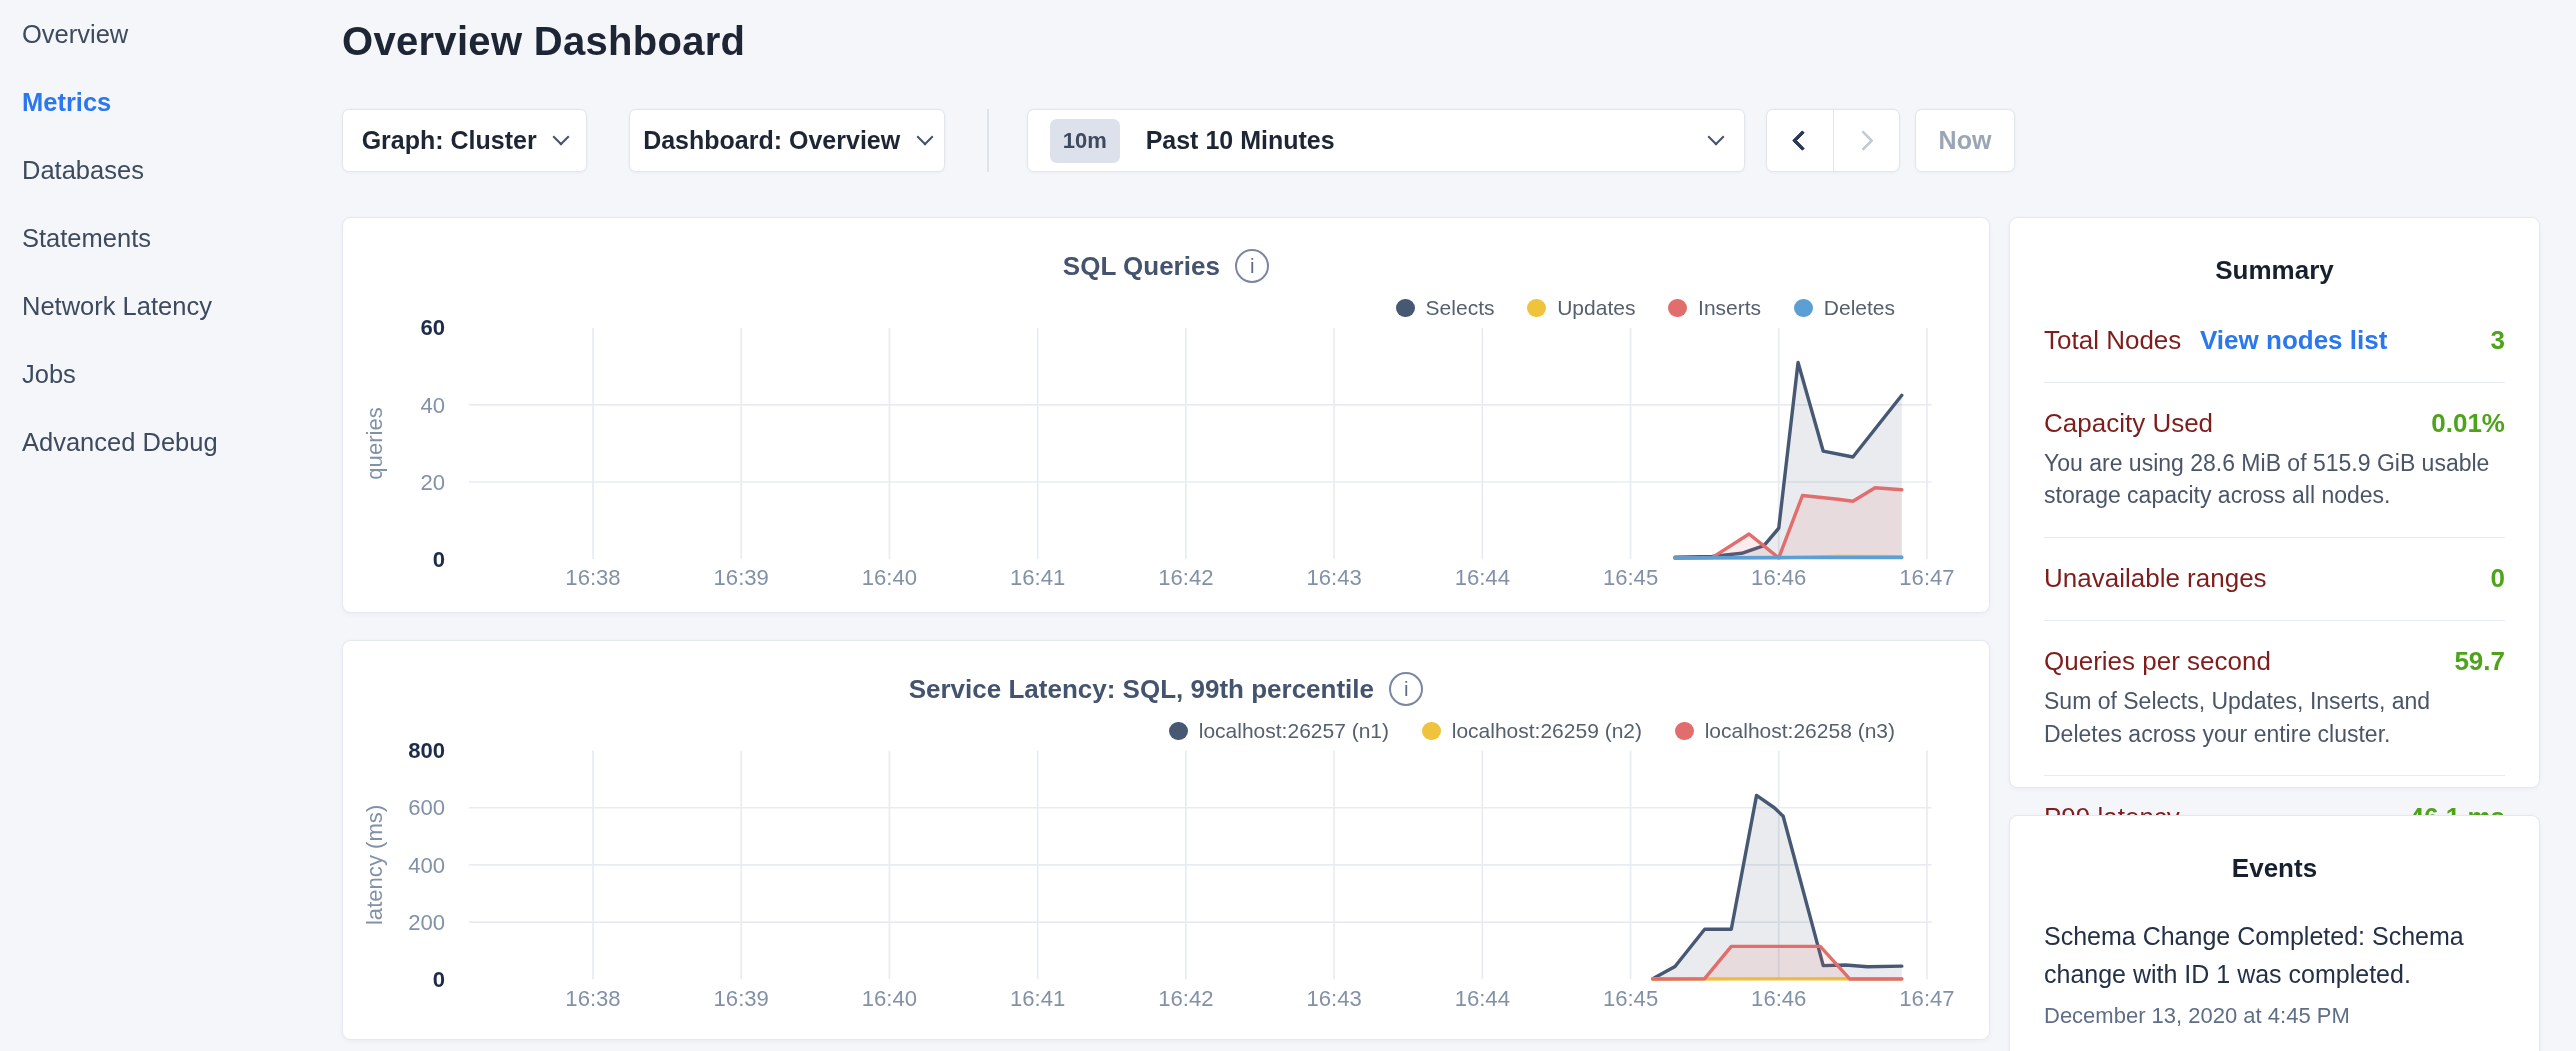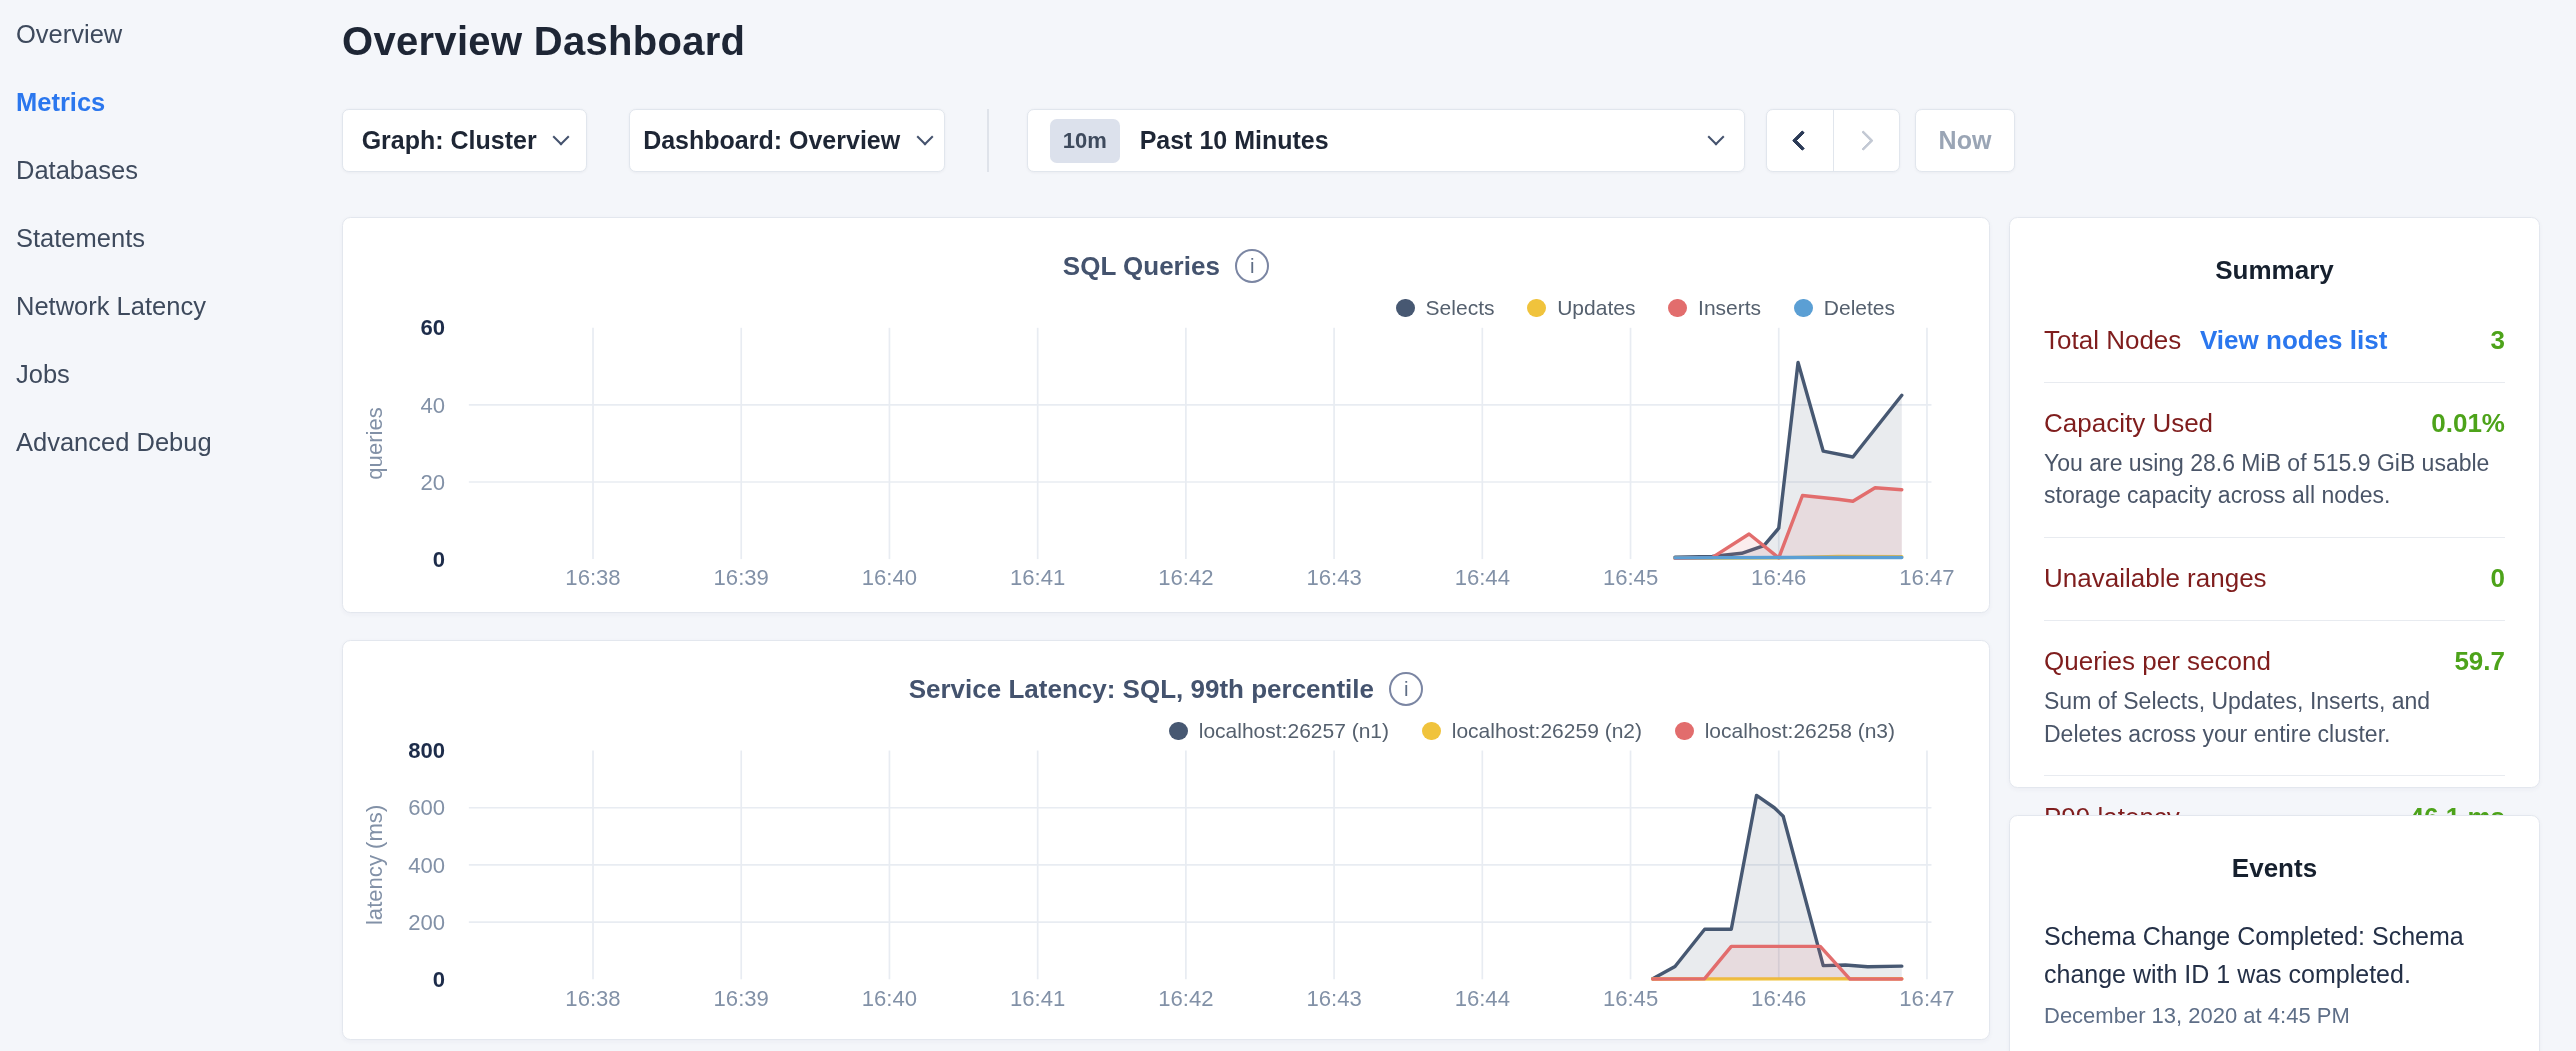--- a/index.html
+++ b/index.html
@@ -1,35 +1,35 @@
 <!DOCTYPE html>
 <html style="font-size:13.6px"><head>
 <meta charset="utf-8">
 <style>
   *{box-sizing:border-box;margin:0;padding:0}
   html,body{width:2576px;height:1051px}
   body{background:#f4f6fa;font-family:"Liberation Sans",sans-serif;position:relative;overflow:hidden;color:#1e2635}
 
   
   .sidebar{position:absolute;left:0;top:0;width:340px}
-  .side-item{height:68px;display:flex;align-items:center;padding-left:16px;font-size:25.5px;color:#3e4a5d;cursor:pointer}
+  .side-item{height:68px;display:flex;align-items:center;padding-left:22px;font-size:25.5px;color:#3e4a5d;cursor:pointer}
   .side-item.active{color:#2b77ee;font-weight:bold}
 
   
   .page-title{position:absolute;left:342px;top:18.7px;font-size:40px;font-weight:600;color:#1e2635;letter-spacing:0.3px}
 
   
   .ctl{position:absolute;top:109px;height:63px;background:#fff;border:1.7px solid #e1e6ed;border-radius:6.8px;
        display:flex;align-items:center;justify-content:center;font-size:25px;font-weight:bold;color:#1e2635;
        cursor:pointer;box-shadow:0 0.9px 2.6px rgba(50,60,80,.05)}
   #dd-graph{left:342px;width:245px;gap:18.7px}
   #dd-dash{left:629px;width:316px;gap:18.7px}
   .chev{width:12px;height:12px;border-right:2.6px solid #44526d;border-bottom:2.6px solid #44526d;transform:rotate(45deg);margin-top:-6.8px}
   .vdivider{position:absolute;left:987px;top:109px;width:1.7px;height:63px;background:#dfe3ea}
-  #timepicker{left:1027px;width:718px;justify-content:flex-start;padding:0 22px;gap:20px}
+  #timepicker{left:1027px;width:718px;justify-content:flex-start;padding:0 22px;gap:26px}
   .badge{background:#dce1ec;border-radius:6.8px;height:44px;padding:0 12.8px;display:flex;align-items:center;font-size:22px;font-weight:bold;color:#3e4a5d}
   .tlabel{flex:1;text-align:left}
   #pager{left:1766px;width:134px;padding:0;overflow:hidden}
   .pager-half{flex:1;height:100%;display:flex;align-items:center;justify-content:center;cursor:pointer}
   .pager-half.prev{border-right:1.7px solid #e1e6ed}
   .chev-left{width:14.5px;height:14.5px;border-left:4.3px solid #2c3b57;border-bottom:4.3px solid #2c3b57;transform:rotate(45deg);margin-left:5.1px;border-radius:1.7px}
   .chev-right{width:14.5px;height:14.5px;border-right:3.4px solid #c3c9d4;border-top:3.4px solid #c3c9d4;transform:rotate(45deg);margin-right:5.1px;border-radius:1.7px}
   #now-btn{left:1915px;width:100px;color:#9aa5b5;font-weight:700;cursor:default}
 
   

